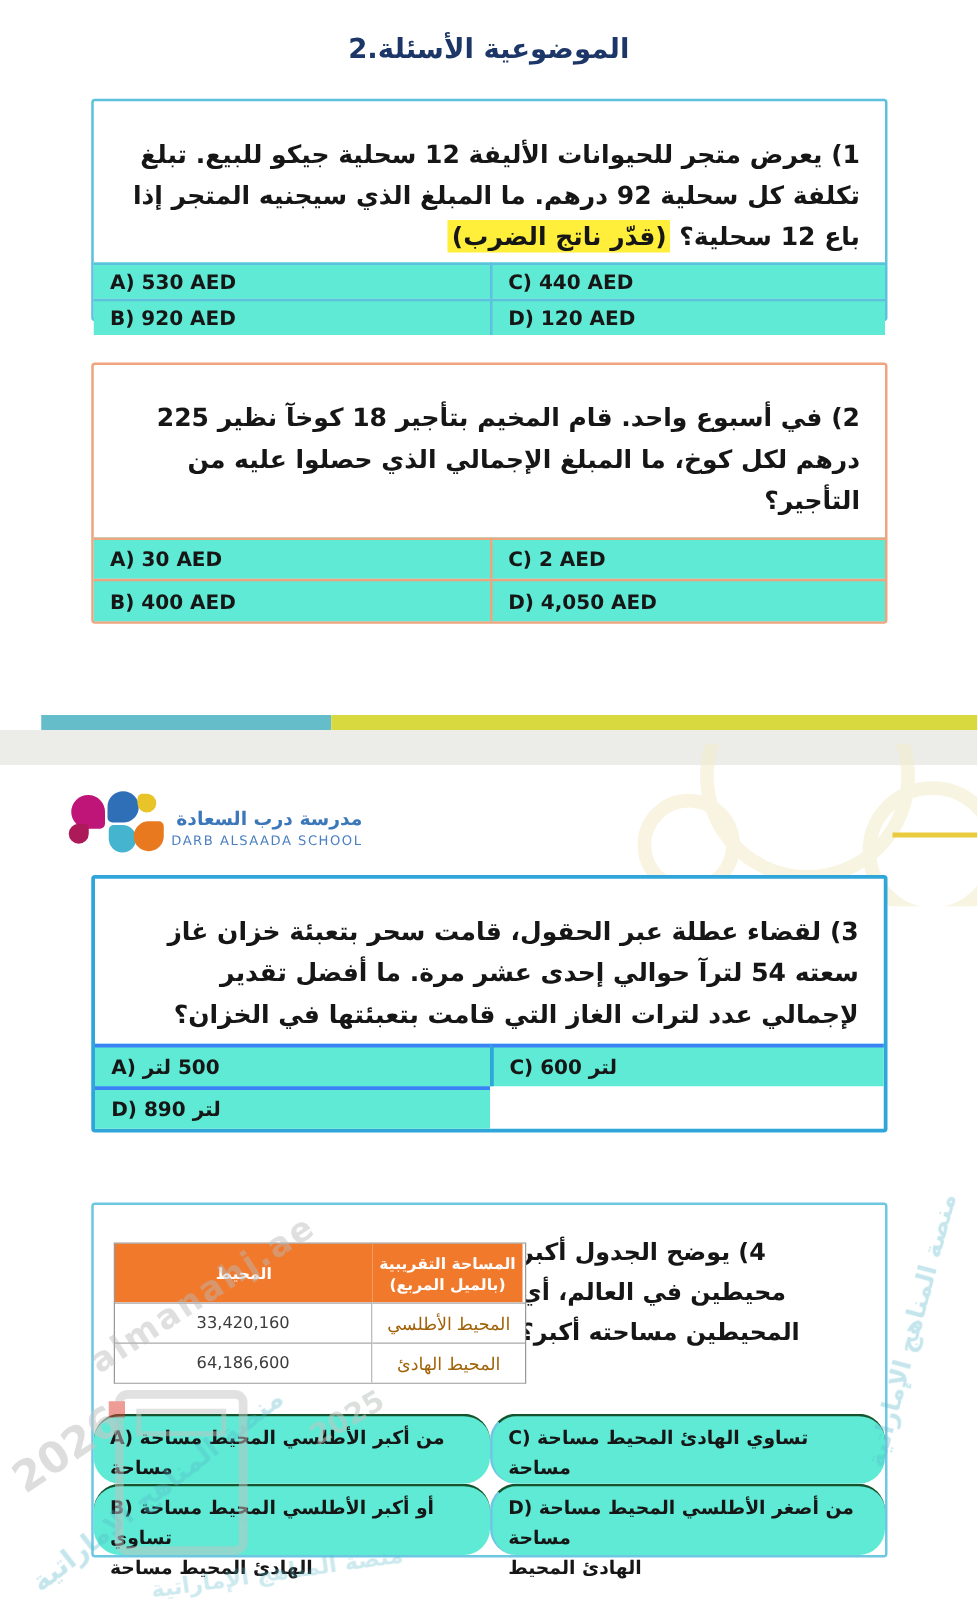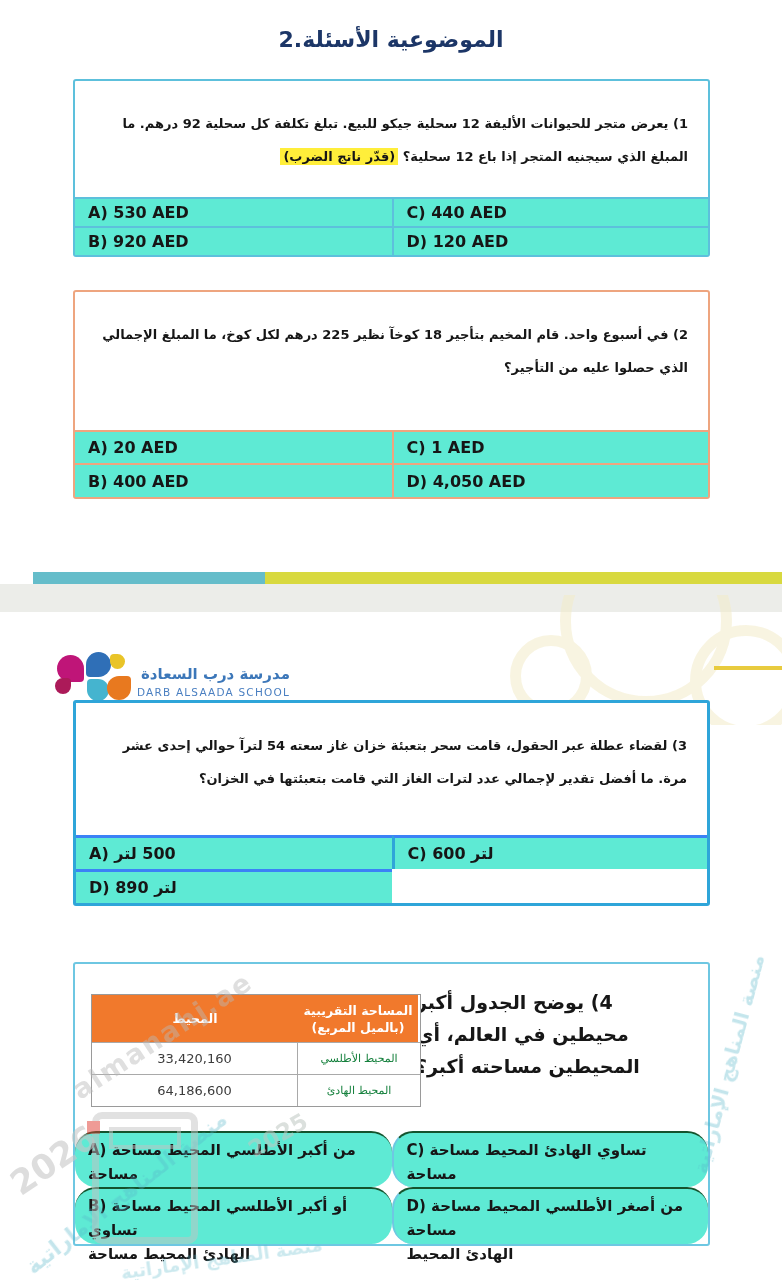--- a/index.html
+++ b/index.html
@@ -4,21 +4,21 @@
 <style>
   html,body{margin:0;padding:0;background:#fff;}
   .canvas{position:relative;width:782px;height:1280px;background:#ffffff;overflow:hidden;
           font-family:"DejaVu Sans",sans-serif;color:#161616;}
   
   .page-title{position:absolute;top:12px;left:0;width:100%;text-align:center;
               font-size:22px;font-weight:bold;color:#1c3667;}
   .qbox{position:absolute;left:73px;width:637px;display:flex;flex-direction:column;
         background:#fff;border-radius:3px;box-sizing:border-box;}
   .qtext{flex:1;direction:rtl;text-align:right;padding:26px 20px 4px 16px;
-         font-size:13px;font-weight:bold;line-height:33px;}
+         font-size:20px;font-weight:bold;line-height:33px;}
   .opts{display:grid;grid-template-columns:1fr 1fr;}
   .opt{direction:ltr;text-align:left;display:flex;align-items:center;
        padding-left:13px;font-size:16px;font-weight:bold;white-space:pre-line;
        box-sizing:border-box;background:#5eead4;}
   
   .q1{top:79px;height:178px;border:2px solid #5dc0dc;}
   .q1 .opts{grid-template-rows:29px 29px;}
   .q1 .opt{border-top:2px solid #5dc0dc;}
   .q1 .opt:nth-child(even){border-left:2px solid #5dc0dc;}
   .hl{background:#ffee3a;padding:1px 3px;}
@@ -31,21 +31,21 @@
   .divider{position:absolute;top:572px;left:33px;width:749px;height:12px;display:flex;}
   .divider .teal{width:232px;height:100%;background:#65bdca;}
   .divider .yellow{flex:1;height:100%;background:#d8d93f;}
   .page-gap{position:absolute;top:584px;left:0;width:782px;height:28px;background:#ecede9;}
   
   .deco-circles{position:absolute;top:595px;left:500px;width:282px;height:130px;overflow:hidden;opacity:.55;}
   .deco-circles .c{position:absolute;border:11px solid #f3ecca;border-radius:50%;}
   .c1{width:150px;height:150px;left:60px;top:-60px;}
   .c2{width:90px;height:90px;left:190px;top:30px;}
   .c3{width:60px;height:60px;left:10px;top:40px;}
-  .logo{position:absolute;top:652px;left:55px;display:flex;align-items:center;}
+  .logo{position:absolute;top:633px;left:55px;display:flex;align-items:center;}
   .logo-mark{position:relative;width:70px;height:58px;}
   .petal{position:absolute;}
   .p-magenta{width:27px;height:27px;left:2px;top:3px;background:#bf1578;border-radius:50% 50% 4px 50%;}
   .p-crimson{width:16px;height:16px;left:0px;top:26px;background:#ac1a59;border-radius:50% 4px 50% 50%;}
   .p-blue{width:25px;height:25px;left:31px;top:0px;background:#2f6fb7;border-radius:50% 50% 50% 4px;}
   .p-yellow{width:15px;height:15px;left:55px;top:2px;background:#e9c428;border-radius:4px 50% 50% 50%;}
   .p-teal{width:22px;height:22px;left:32px;top:27px;background:#45b4cf;border-radius:4px 50% 50% 50%;}
   .p-orange{width:24px;height:24px;left:52px;top:24px;background:#e8791f;border-radius:50% 4px 50% 50%;}
   .logo-text{margin-left:12px;}
   .logo-ar{direction:rtl;font-size:15px;font-weight:bold;color:#3c77b9;}
@@ -68,21 +68,21 @@
   
   .otable{position:absolute;left:16px;top:30px;width:330px;border:1px solid #9a9a9a;box-sizing:border-box;}
   .orow{display:grid;grid-template-columns:206px 1fr;}
   .ohead .ocell{background:#f1792c;color:#fff;font-weight:bold;height:47px;
                 display:flex;align-items:center;justify-content:center;direction:rtl;text-align:center;
                 white-space:pre-line;font-size:12.5px;line-height:17px;}
   .ohead .ocell.area{border-right:2px solid #fff;box-sizing:border-box;}
   .obody .ocell{height:32px;display:flex;align-items:center;justify-content:center;
                 border-top:1px solid #a9a9a9;box-sizing:border-box;background:#fff;}
   .obody .ocell.area{font-size:13px;color:#3c3c3c;border-right:1px solid #a9a9a9;}
-  .obody .ocell.name{direction:rtl;font-family:Liberation Serif, serif;font-size:11px;color:#15803d;}
+  .obody .ocell.name{direction:rtl;font-family:Liberation Sans, sans-serif;font-size:14px;color:#a16207;}
   
   .wm{position:absolute;pointer-events:none;z-index:5;}
   .wm-site{left:58px;top:1020px;font-size:27px;font-weight:bold;color:#b9b9b9;opacity:.45;
            transform:rotate(-33deg);letter-spacing:2px;}
   .wm-2026{left:6px;top:1140px;font-size:34px;font-weight:bold;color:#c7c7c7;opacity:.6;
            transform:rotate(-34deg);}
   .wm-2025{left:246px;top:1122px;font-size:23px;font-weight:bold;color:#bfc8c2;opacity:.55;
            transform:rotate(-30deg);}
   .wm-ar-left{left:2px;top:1180px;font-size:22px;font-weight:bold;color:#58b7c9;opacity:.35;
               transform:rotate(-38deg);filter:blur(.5px);}
@@ -110,22 +110,22 @@
       <div class="opt">A) 530 AED</div>
       <div class="opt">C) 440 AED</div>
       <div class="opt">B) 920 AED</div>
       <div class="opt">D) 120 AED</div>
     </div>
   </div>
 
   <div class="qbox q2">
     <div class="qtext">2)  في أسبوع واحد. قام المخيم بتأجير 18 كوخآ نظير 225 درهم لكل كوخ، ما المبلغ الإجمالي الذي حصلوا عليه من التأجير؟</div>
     <div class="opts">
-      <div class="opt">A) 20 AED</div>
-      <div class="opt">C) 1 AED</div>
+      <div class="opt">A) 30 AED</div>
+      <div class="opt">C) 2 AED</div>
       <div class="opt">B) 400 AED</div>
       <div class="opt">D) 4,050 AED</div>
     </div>
   </div>
 
   <div class="divider">
     <div class="teal"></div>
     <div class="yellow"></div>
   </div>
   <div class="page-gap"></div>

